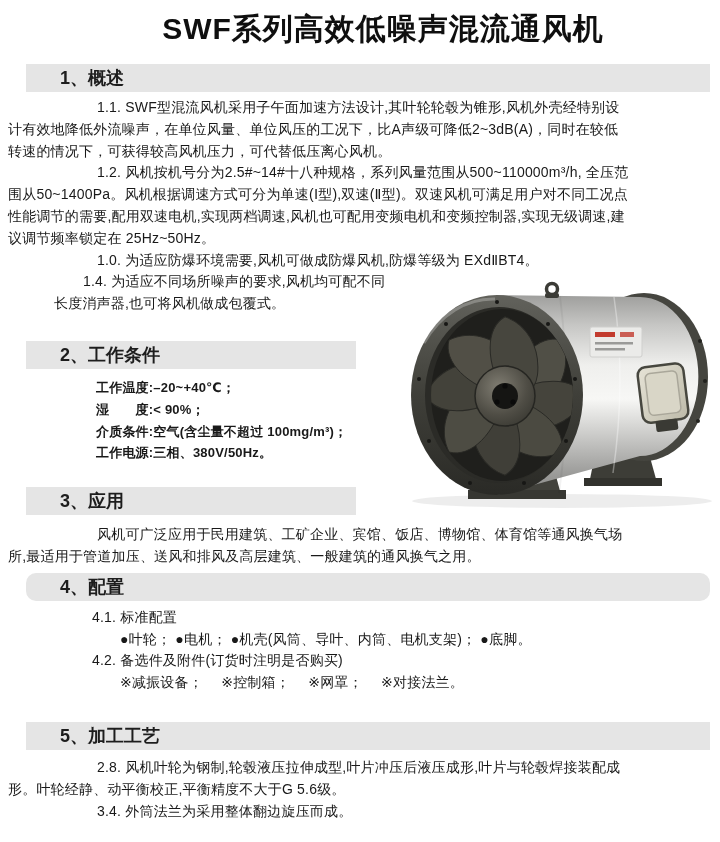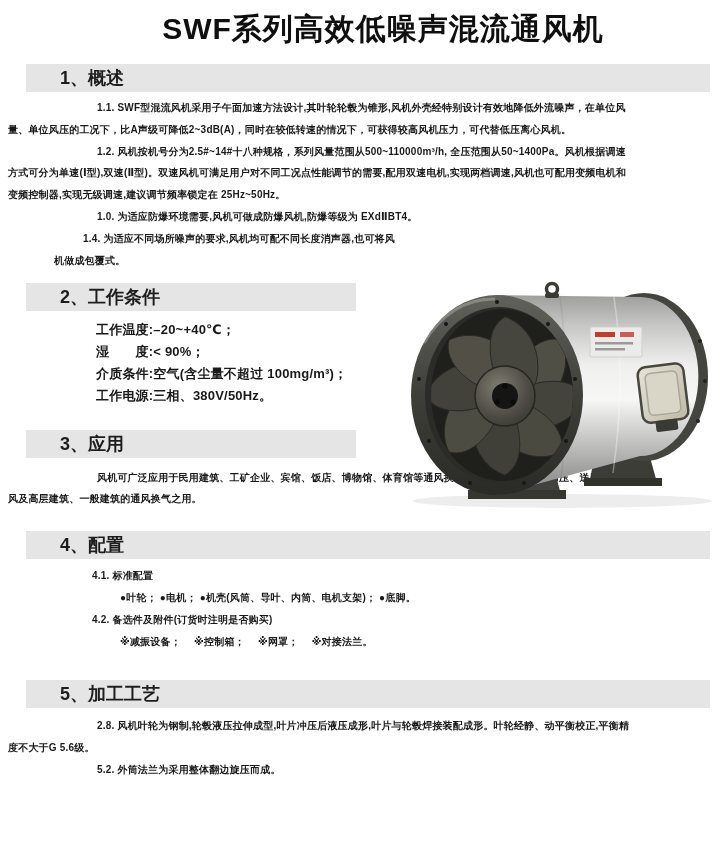--- a/index.html
+++ b/index.html
@@ -18,27 +18,27 @@
 
   .bar {
     box-sizing:border-box;
     margin-left:26px; width:684px; height:28px;
     background:#e5e5e5;
     font-size:18px; font-weight:700; line-height:28px;
     padding-left:34px; color:#1d1d1d;
   }
   .bar.narrow { width:330px; }
   .bar1 { margin-top:16px; }
-  .bar2 { margin-top:12px; }
+  .bar2 { margin-top:26px; }
   .bar3 { margin-top:23px; }
-  .bar4 { margin-top:21px; }
+  .bar4 { margin-top:5px;border-radius:10px; }
   .bar5 { margin-top:28px; }
 
-  .txt { font-size:10px; line-height:21.8px; letter-spacing:0.2px;
-         margin:0 10px 0 8px; font-weight:700; color:#191919; }
+  .txt { font-size:14px; line-height:21.8px; letter-spacing:0.2px;
+         margin:0 10px 0 8px; font-weight:400; color:#191919; }
   .txt p { margin:0; }
   .ind { text-indent:89px; }
   #c1 { margin-top:5px; }
   #p14 { margin-left:46px; width:345px; text-indent:29px; }
 
   .cond-list { list-style:none; margin:8px 0 0 8px; padding:0 0 0 88px;
                font-size:13px; line-height:21.8px; letter-spacing:0.2px;
                font-weight:700; color:#191919; }
 
   #p3 { margin-top:9px; }
@@ -83,21 +83,21 @@
   <div class="txt" id="c4">
     <p class="lvl1">4.1. 标准配置</p>
     <p class="lvl2">●叶轮；  ●电机；  ●机壳(风筒、导叶、内筒、电机支架)；  ●底脚。</p>
     <p class="lvl1">4.2. 备选件及附件(订货时注明是否购买)</p>
     <p class="lvl2">※减振设备；　 ※控制箱；　 ※网罩；　 ※对接法兰。</p>
   </div>
 
   <div class="bar bar5">5、加工工艺</div>
   <div class="txt" id="c5">
     <p class="ind">2.8. 风机叶轮为钢制,轮毂液压拉伸成型,叶片冲压后液压成形,叶片与轮毂焊接装配成形。叶轮经静、动平衡校正,平衡精度不大于G 5.6级。</p>
-    <p class="ind">5.2. 外筒法兰为采用整体翻边旋压而成。</p>
+    <p class="ind">3.4. 外筒法兰为采用整体翻边旋压而成。</p>
   </div>
 
   <svg class="fan" viewBox="0 0 315 228">
     <defs>
       <linearGradient id="gBody" x1="0" y1="0" x2="0" y2="1">
         <stop offset="0" stop-color="#9e9e9c"></stop>
         <stop offset="0.15" stop-color="#c6c6c4"></stop>
         <stop offset="0.35" stop-color="#efefed"></stop>
         <stop offset="0.52" stop-color="#f7f7f5"></stop>
         <stop offset="0.72" stop-color="#c6c6c4"></stop>

